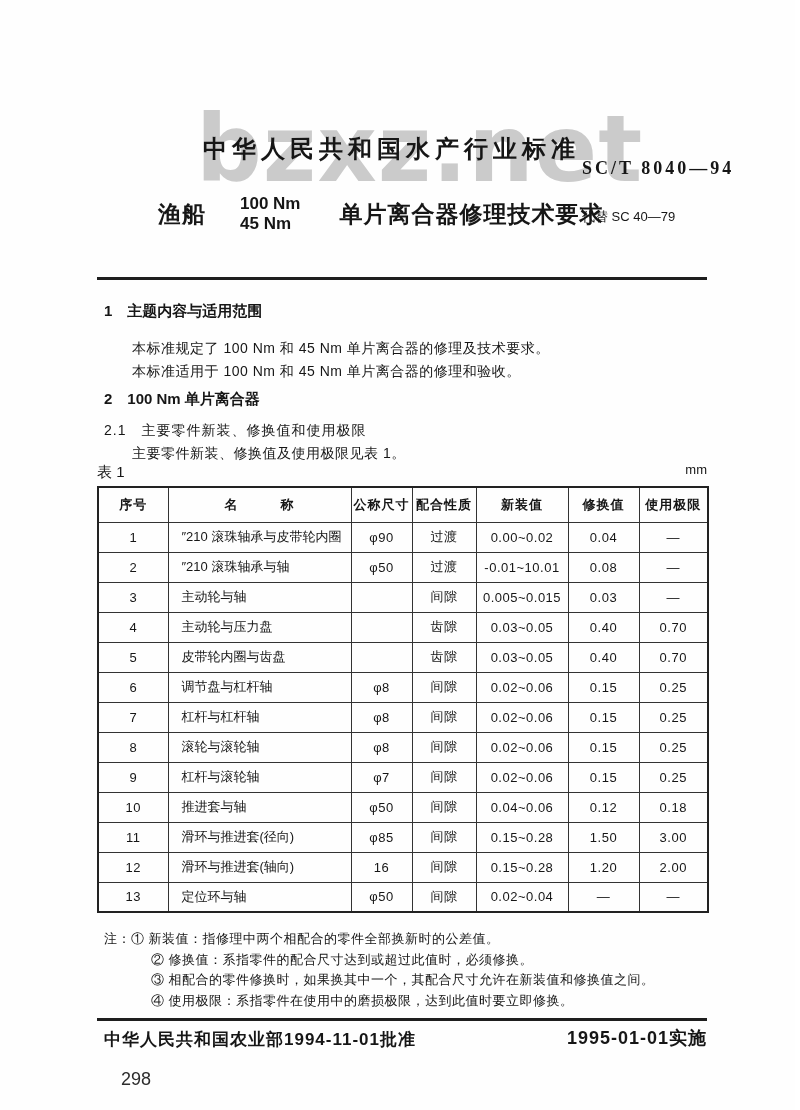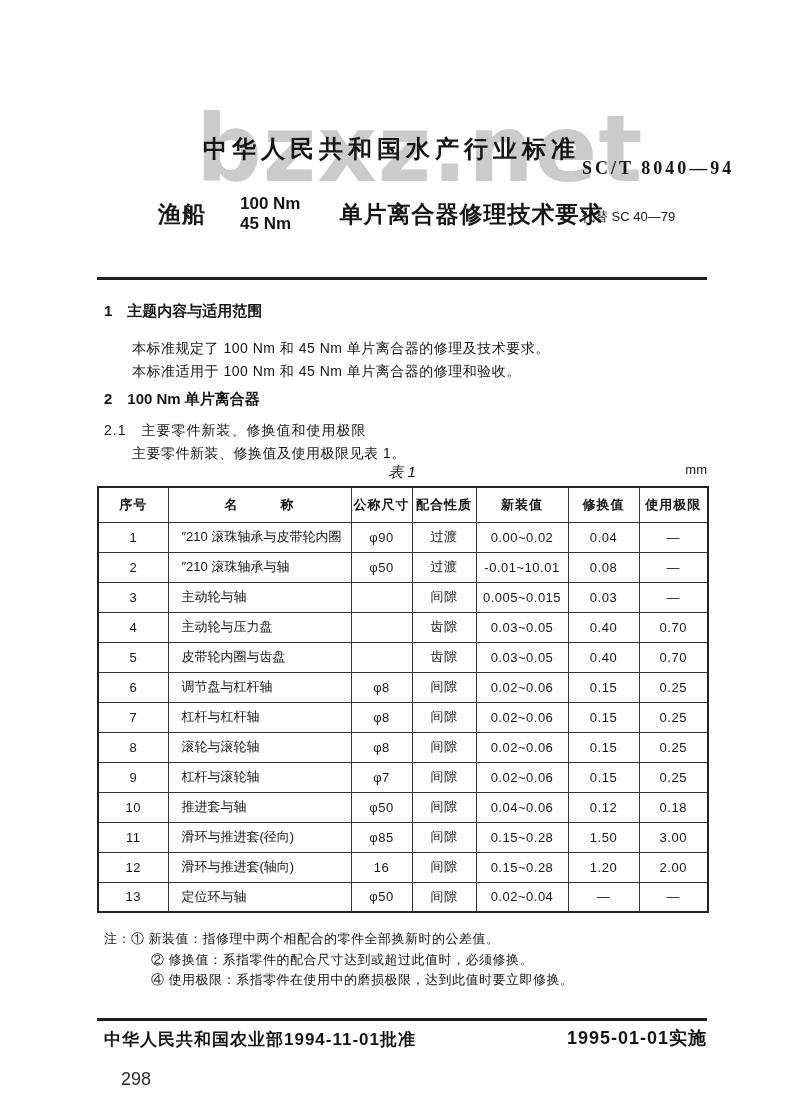--- a/index.html
+++ b/index.html
@@ -47,21 +47,21 @@
 
   .h-sec   { position:absolute; left:104px; font-size:15px; font-weight:700; }
   .h-sec1  { top:302px; }
   .h-sec2  { top:390px; }
   .h-sub   { position:absolute; left:104px; top:422px; font-size:14px; font-weight:400; letter-spacing:1px; }
   .para    { position:absolute; left:132px; font-size:14px; letter-spacing:0.5px; }
   .para1   { top:340px; }
   .para2   { top:363px; }
   .para3   { top:445px; }
 
-  .tbl-caption { position:absolute; left:97px; top:463px; width:610px; text-align:center; font-size:15px;font-style:italic; }
+  .tbl-caption { position:absolute; left:97px; top:463px; width:610px; font-size:15px; }
   .tbl-unit    { position:absolute; left:97px; top:462px; width:610px; text-align:right; font-size:13px; }
 
   table.main {
     position:absolute; left:97px; top:486px; width:610px;
     border-collapse:collapse; table-layout:fixed;
     font-size:13px; color:#161616;
     border:2px solid #222;
   }
   table.main th, table.main td {
     border:1px solid #333; text-align:center;
@@ -261,20 +261,21 @@
         </tbody>
     </table>
 
     <div class="notes">
       <div class="note-first">
         <span>注：</span>
         <span>① 新装值：指修理中两个相配合的零件全部换新时的公差值。</span>
       </div>
       <div>
           <div class="note-indent">② 修换值：系指零件的配合尺寸达到或超过此值时，必须修换。</div>
+          <div class="note-indent">③ 相配合的零件修换时，如果换其中一个，其配合尺寸允许在新装值和修换值之间。</div>
           <div class="note-indent">④ 使用极限：系指零件在使用中的磨损极限，达到此值时要立即修换。</div>
         </div>
     </div>
 
     <div class="footer-rule"></div>
     <div class="approval">中华人民共和国农业部1994-11-01批准</div>
     <div class="implement">1995-01-01实施</div>
     <div class="page-num">298</div>
 
   </div>

